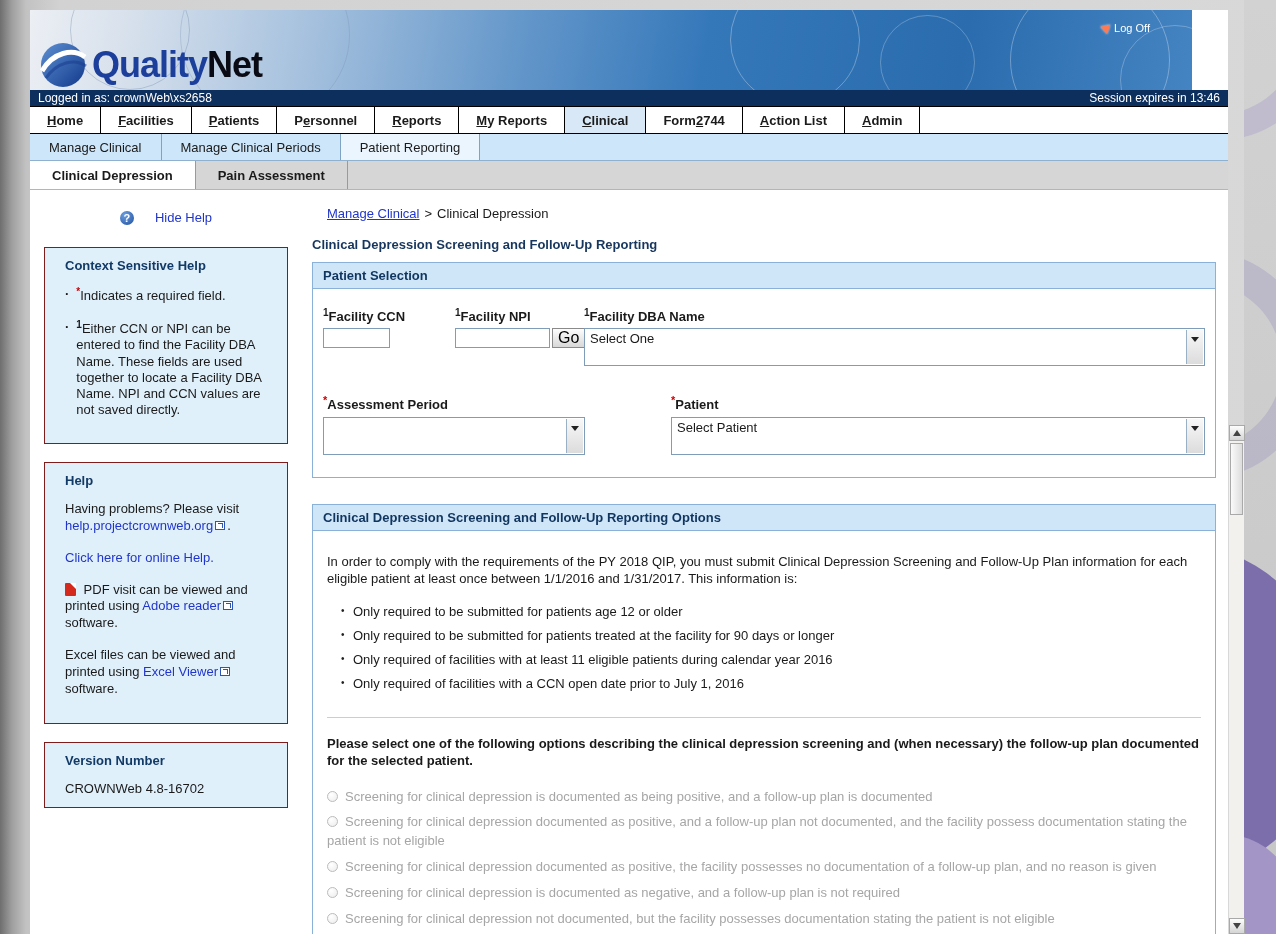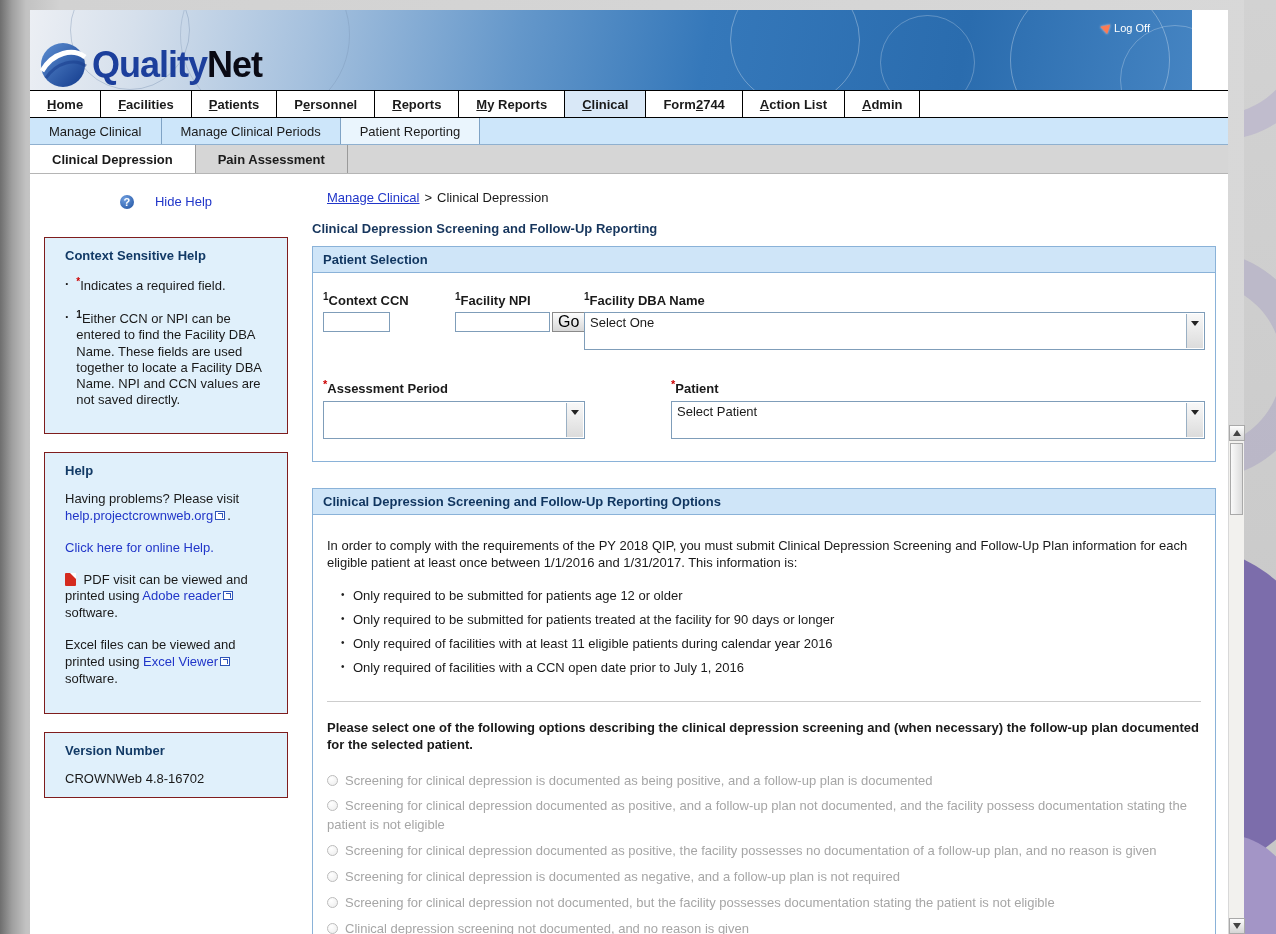--- a/index.html
+++ b/index.html
@@ -45,21 +45,21 @@
   .subnav1 .tab{display:flex;align-items:center;padding:0 19px;border-right:1px solid #7fa3c5;cursor:pointer;white-space:nowrap}
   .subnav1 .tab.active{background:#eaf5fd}
   
   .subnav2{display:flex;height:29px;background:#d6d6d6;font-size:13px;font-weight:bold;border-bottom:1px solid #b5b5b5}
   .subnav2 .tab{display:flex;align-items:center;padding:0 22px;border-right:1px solid #9a9a9a;cursor:pointer;white-space:nowrap}
   .subnav2 .tab.active{background:#fff}
   
   .content{display:flex;background:#fff;width:1198px;padding-top:12px}
   
   .sidebar{width:262px;flex:none;padding-left:10px;font-size:13px}
-  .hidehelp{display:flex;justify-content:center;align-items:center;gap:21px;margin:8px 0 28px}
+  .hidehelp{display:flex;justify-content:center;align-items:center;gap:21px;margin:8px 0 22px}
   .qicon{width:14px;height:14px;border-radius:50%;background:radial-gradient(circle at 35% 30%,#6f9fe0,#1d4f9e);color:#fff;font-size:11px;font-weight:bold;display:flex;align-items:center;justify-content:center;flex:none}
   .qicon::before{content:"?"}
   .link{color:#2136c9;text-decoration:none;cursor:pointer}
   .hbox{background:#e0f0fb;border:1px solid #7f1d1d;margin:0 4px 18px;padding:10px 20px;line-height:1.25}
   .hbox-title{font-weight:bold;color:#123a66;margin-bottom:12px}
   .hitem{display:flex;margin-bottom:14px}
   .hitem .bdot{font-weight:bold;margin-right:7px;flex:none}
   .supmark{vertical-align:super;font-size:10px;font-weight:bold}
   .red{color:#cc0000}
   .hp{margin-bottom:15px;line-height:1.3}
@@ -147,20 +147,24 @@
         </defs>
         <circle cx="25" cy="25" r="22" fill="url(#lg1)"></circle>
         <path d="M4 31 C 15 12, 35 8, 47 17" stroke="#ffffff" stroke-width="5" fill="none"></path>
         <path d="M8 38 C 19 22, 37 18, 48 26" stroke="#1b3f8f" stroke-width="3" fill="none" opacity="0.6"></path>
       </svg>
       <span class="logo-quality">Quality</span>
         <span class="logo-net">Net</span>
     </div>
   </div>
 
+  <div class="statusbar">
+    <span>Logged in as: crownWeb\xs2658</span>
+    <span>Session expires in 13:46</span>
+  </div>
 
   <div class="mainnav">
     <div class="tab">
         <span></span>
         <span class="u">H</span>
         <span>ome</span>
       </div>
     <div class="tab">
         <span></span>
         <span class="u">F</span>
@@ -267,21 +271,21 @@
         <a class="bc-link">Manage Clinical</a><span class="bc-sep">&gt;</span><span>Clinical Depression</span>
       </div>
 
       <div class="page-title">Clinical Depression Screening and Follow-Up Reporting</div>
 
       <div class="panel">
         <div class="panel-h">Patient Selection</div>
         <div class="panel-b">
           <div class="ps-row">
             <div class="fg-ccn">
-              <div class="flabel"><sup>1</sup><span>Context CCN</span></div>
+              <div class="flabel"><sup>1</sup><span>Facility CCN</span></div>
               <input class="tinput ccn-input" value="" style="">
             </div>
             <div class="fg-npi">
               <div class="flabel"><sup>1</sup><span>Facility NPI</span></div>
               <div class="inline-row">
                 <input class="tinput npi-input" value="" style="">
                 <button class="go-btn">Go</button>
               </div>
             </div>
             <div class="fg-dba">

